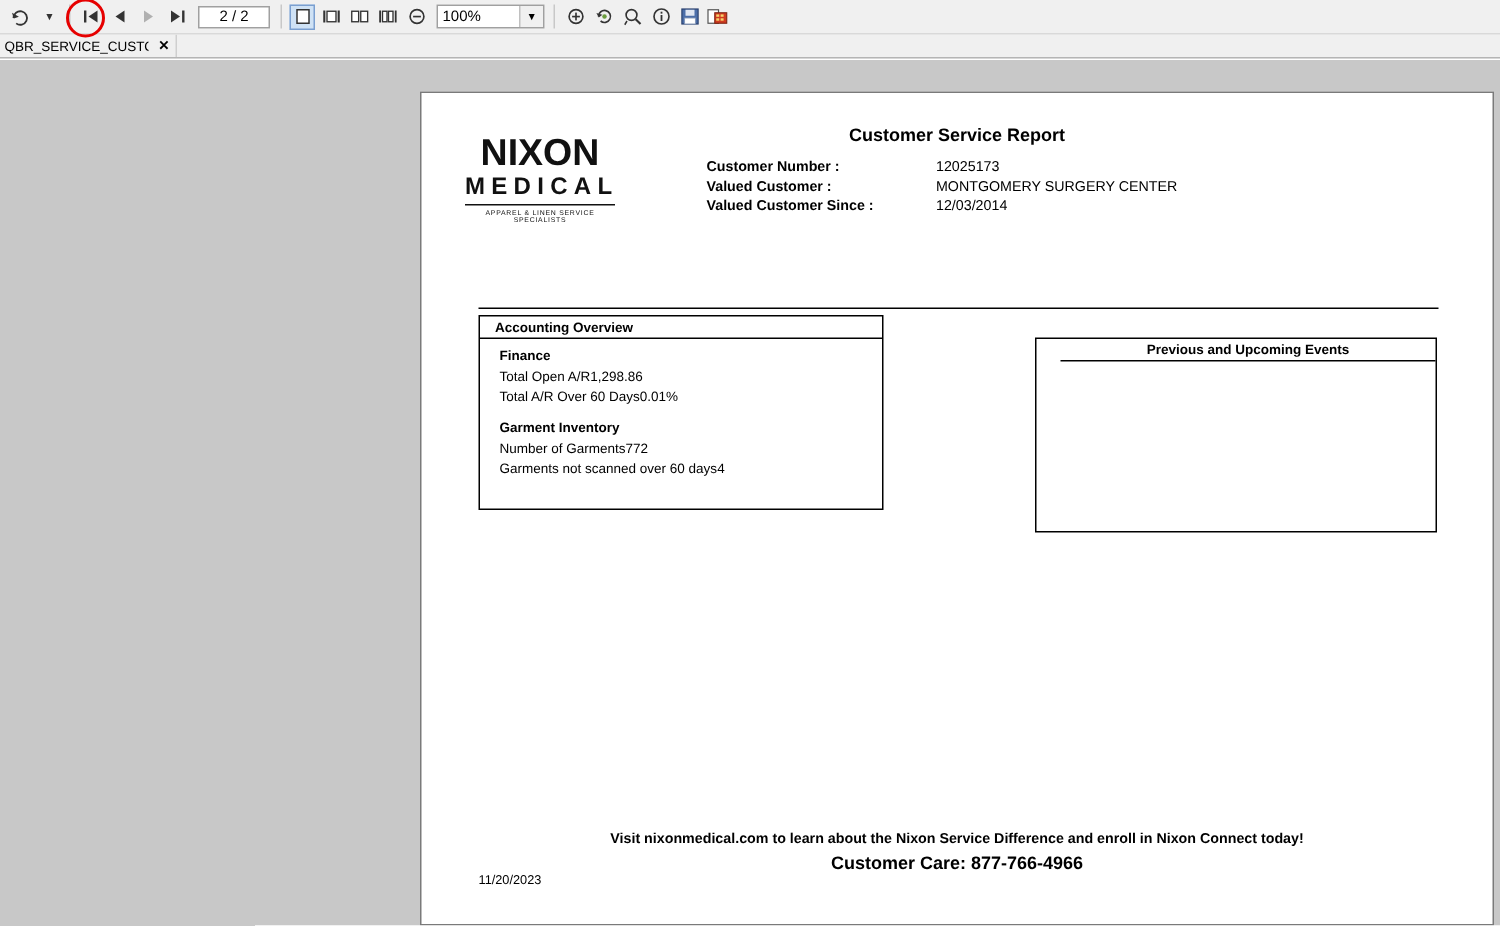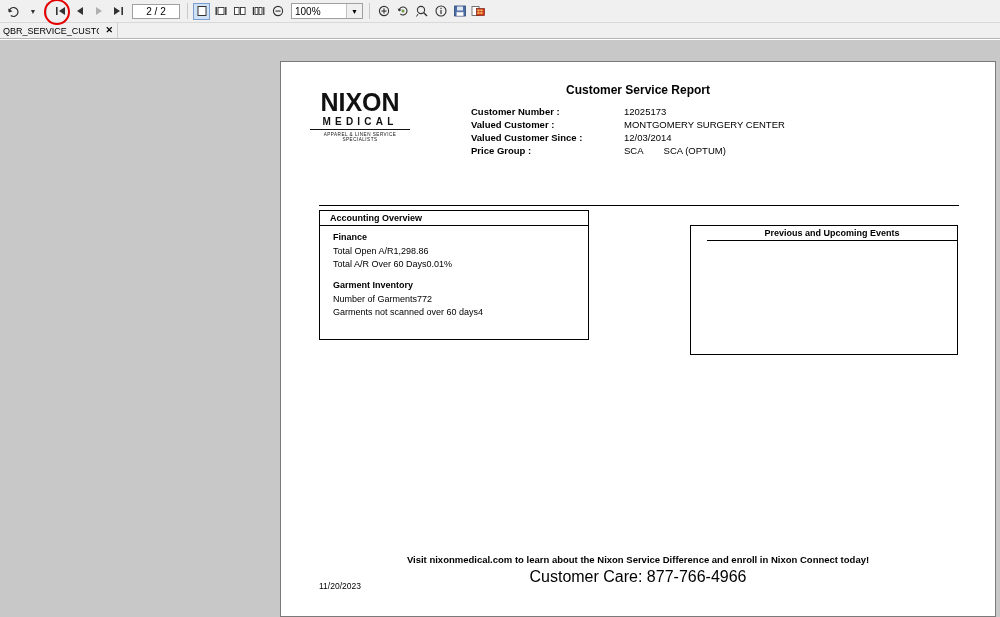--- a/index.html
+++ b/index.html
@@ -173,25 +173,26 @@
   }
   .logo .nixon {
     font-family: "Liberation Sans", sans-serif;
     font-weight: bold;
     font-size: 25px;
     letter-spacing: 0px;
     line-height: 26px;
     color: #111;
   }
   .logo .medical {
-    font-size: 10px;
+    font-size: 16px;
     font-weight: bold;
     letter-spacing: 4.2px;
     margin-top: 1px;
     color: #111;
+    text-align: right;
   }
   .logo .rule {
     height: 1px;
     background: #111;
     margin: 2px 0 2px 0;
   }
   .logo .tagline {
     font-size: 4.6px;
     letter-spacing: 0.5px;
     color: #111;
@@ -270,22 +271,22 @@
     text-align: center;
     font-size: 9.5px;
     font-weight: bold;
   }
   .footer-2 {
     position: absolute;
     left: 0;
     top: 506px;
     width: 100%;
     text-align: center;
-    font-size: 16px;
-    font-weight: normal;
+    font-size: 12px;
+    font-weight: bold;
   }
   .date {
     position: absolute;
     left: 38px;
     top: 519px;
     font-size: 8.5px;
   }
 </style>
 </head>
 <body>
@@ -459,25 +460,20 @@
           <span class="meta-label">Customer Number :</span>
           <span class="meta-value">12025173</span>
         </div>
         <div class="meta-row">
           <span class="meta-label">Valued Customer :</span>
           <span class="meta-value">MONTGOMERY SURGERY CENTER</span>
         </div>
         <div class="meta-row">
           <span class="meta-label">Valued Customer Since :</span>
           <span class="meta-value">12/03/2014</span>
-        </div>
-        <div class="meta-row">
-          <span class="meta-label">Price Group :</span>
-          <span class="meta-value">SCA</span>
-          <span class="sub">SCA (OPTUM)</span>
         </div>
       </div>
 
       <div class="hrule"></div>
 
       <div class="panel panel-left">
         <div class="panel-head">Accounting Overview</div>
         <div class="panel-body">
           <div class="sect-title">Finance</div>
           <div class="line">

